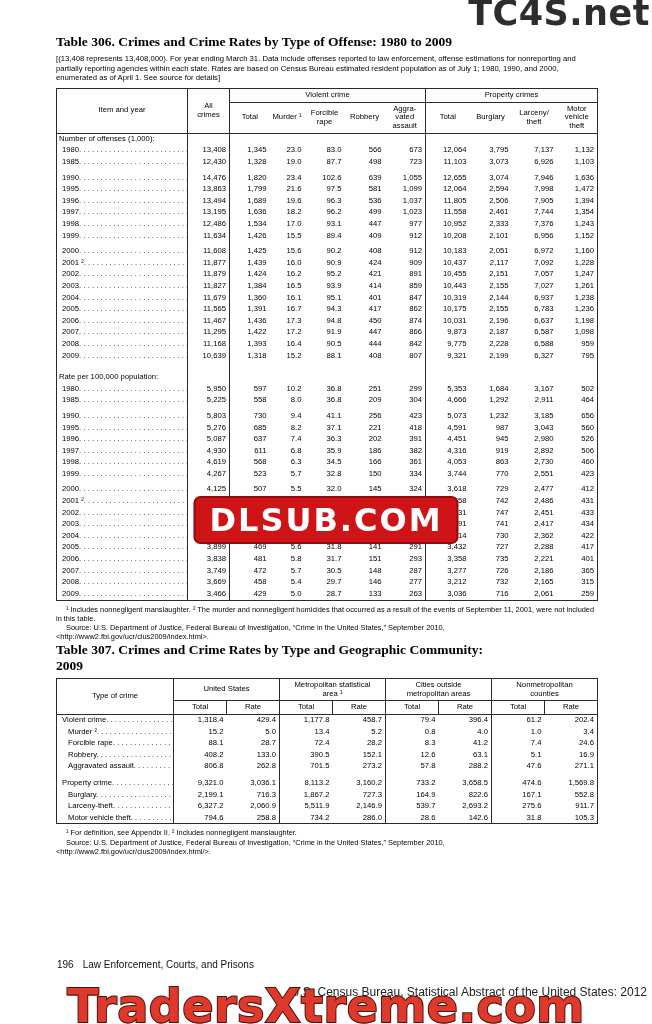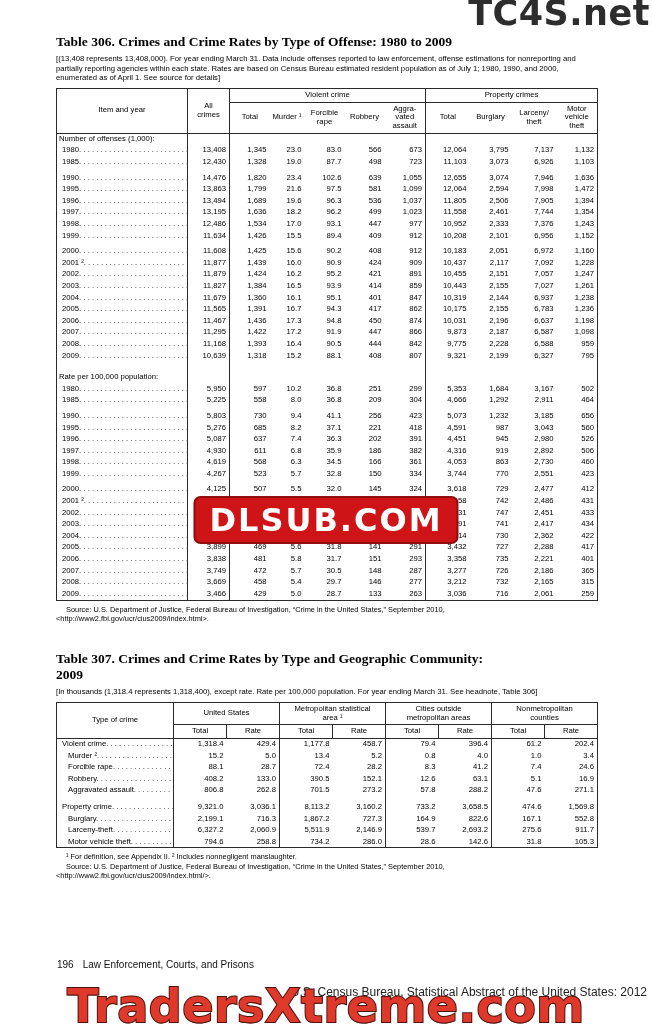--- a/index.html
+++ b/index.html
@@ -24,21 +24,21 @@
   td.lbl .ind{padding-left:9px;}
   .dots::after{content:". . . . . . . . . . . . . . . . . . . . . . . . . . . . . . . . . . . . . . . . . . . . .";}
   tr.datarow{height:11.6px;}
   tr.sec-row{height:11.6px;}
   tr.gap{height:4px;}
   tr.gap-lg{height:10px;}
   tr.gap-md{height:5px;}
 
   .footnote{font-size:7.4px;line-height:9.3px;margin:0;text-indent:10px;}
   .fn-block{margin-top:4px;}
-  .block-307{margin-top:28px;}
+  .block-307{}
 
   .page-footer{position:absolute;left:57px;top:959px;font-size:10px;color:#111;}
   .page-footer .num{margin-right:9px;}
   .footer-source{position:absolute;right:5px;top:985px;font-size:12px;color:#222;z-index:1;}
 
   .wm-top{position:absolute;top:-7px;right:2px;z-index:4;
           font-family:"DejaVu Sans",sans-serif;font-weight:bold;font-size:35px;
           color:#2d2d2d;letter-spacing:0.5px;}
   .wm-mid{position:absolute;top:496px;left:50%;transform:translateX(-50%);z-index:3;
           background:#cf1418;color:#fff;border:2px solid #8e0d10;border-radius:7px;
@@ -657,28 +657,28 @@
               <td class="num">133</td>
               <td class="num">263</td>
               <td class="num bl">3,036</td>
               <td class="num">716</td>
               <td class="num">2,061</td>
               <td class="num">259</td>
             </tr>
           </tbody>
         </table>
       <div class="fn-block">
+        <p class="footnote">¹ Includes nonnegligent manslaughter. ² The murder and nonnegligent homicides that occurred as a result of the events of September 11, 2001, were not included in this table.</p>
         <p class="footnote">Source: U.S. Department of Justice, Federal Bureau of Investigation, “Crime in the United States,” September 2010, &lt;http://www2.fbi.gov/ucr/cius2009/index.html&gt;.</p>
       </div>
     </section>
 
     <section class="block-307">
       <h1 class="tbl-title">Table 307. Crimes and Crime Rates by Type and Geographic Community:
 2009</h1>
-      <p class="headnote">[In thousands (1,318.4 represents 1,318,400), except rate. Rate per 100,000 population. For year ending March 31. See headnote, Table 306]</p>
       <table id="t307">
           <colgroup>
             <col style="width: 117px;">
             <col style="width: 53px;">
             <col style="width: 53px;">
             <col style="width: 53px;">
             <col style="width: 53px;">
             <col style="width: 53px;">
             <col style="width: 53px;">
             <col style="width: 53px;">

